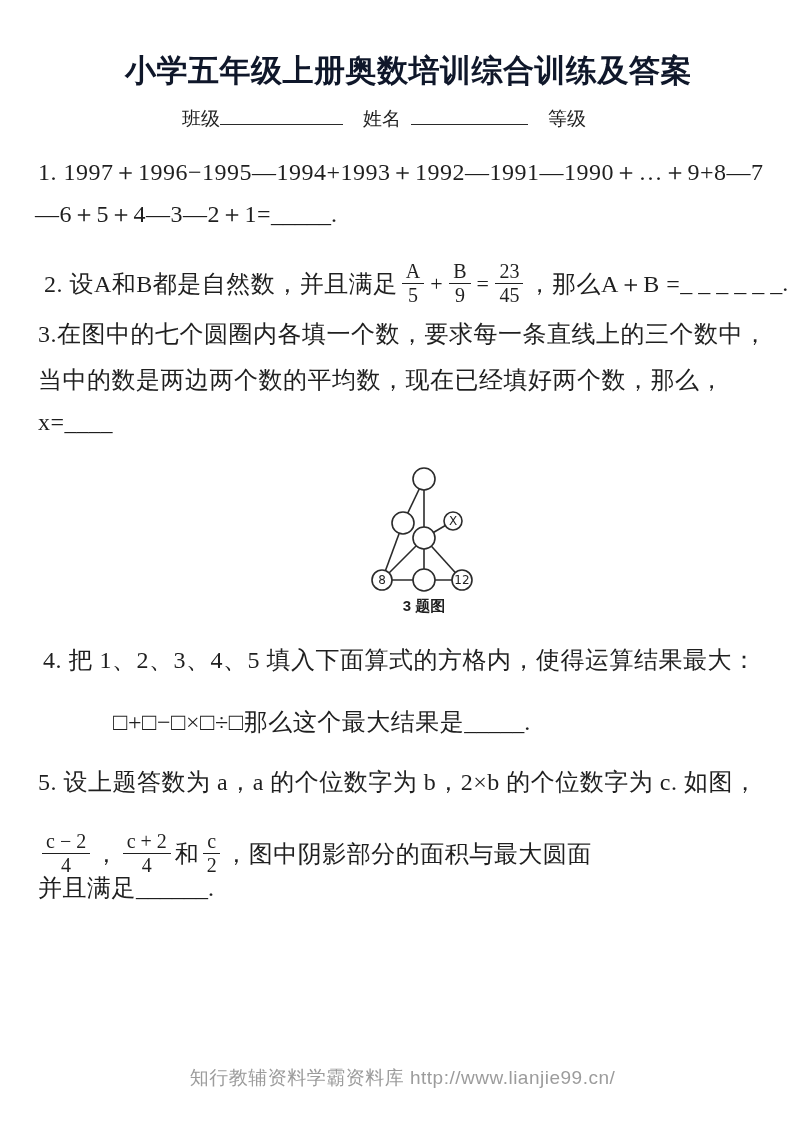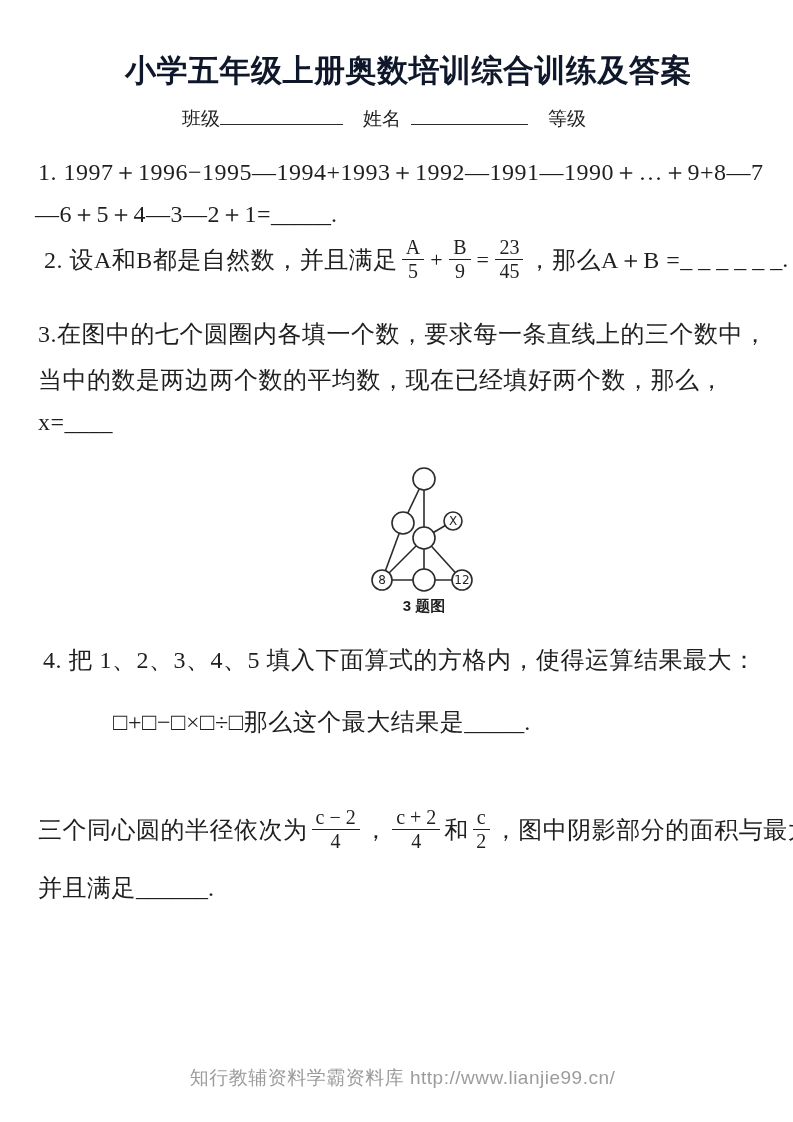--- a/index.html
+++ b/index.html
@@ -43,20 +43,21 @@
     letter-spacing: 0.5px;
     white-space: nowrap;
   }
   .fracline {
     position: absolute;
     display: flex;
     align-items: center;
     font-size: 24px;
     letter-spacing: 0.5px;
     white-space: nowrap;
+    margin-top: 24px;
   }
   .frac {
     display: inline-flex;
     flex-direction: column;
     align-items: center;
     font-size: 20px;
     line-height: 1.15;
     margin: 0 4px;
     letter-spacing: 0;
   }
@@ -143,22 +144,22 @@
       <text x="382" y="584" text-anchor="middle" font-size="12" font-family="&quot;DejaVu Sans&quot;, sans-serif" fill="#1f1f1f">8</text>
       <circle cx="424" cy="580" r="11" fill="#ffffff" stroke="#2b2b2b" stroke-width="1.6"></circle>
       <circle cx="462" cy="580" r="10" fill="#ffffff" stroke="#2b2b2b" stroke-width="1.6"></circle>
       <text x="462" y="584" text-anchor="middle" font-size="12" font-family="&quot;DejaVu Sans&quot;, sans-serif" fill="#1f1f1f">12</text>
     </svg>
   <div class="diagram-caption">3 题图</div>
 
   <div class="q" style="top:644px;left:43px">4. 把 1、2、3、4、5 填入下面算式的方格内，使得运算结果最大：</div>
   <div class="q" style="top:706px;left:113px"><span>□+□−□×□÷□那么这个最大结果是</span><span class="blank">_____</span><span>.</span></div>
 
+  <div class="q" style="top:766px;left:38px">5. 设上题答数为 a，a 的个位数字为 b，2×b 的个位数字为 c. 如图，</div>
   <div class="fracline" style="top:806px;left:38px">
-    <span>三个同心圆的半径依次为</span>
     <span class="frac">
         <span class="num">c − 2</span>
         <span class="den">4</span>
       </span>
     <span>，</span>
     <span class="frac">
         <span class="num">c + 2</span>
         <span class="den">4</span>
       </span>
     <span>和</span>

